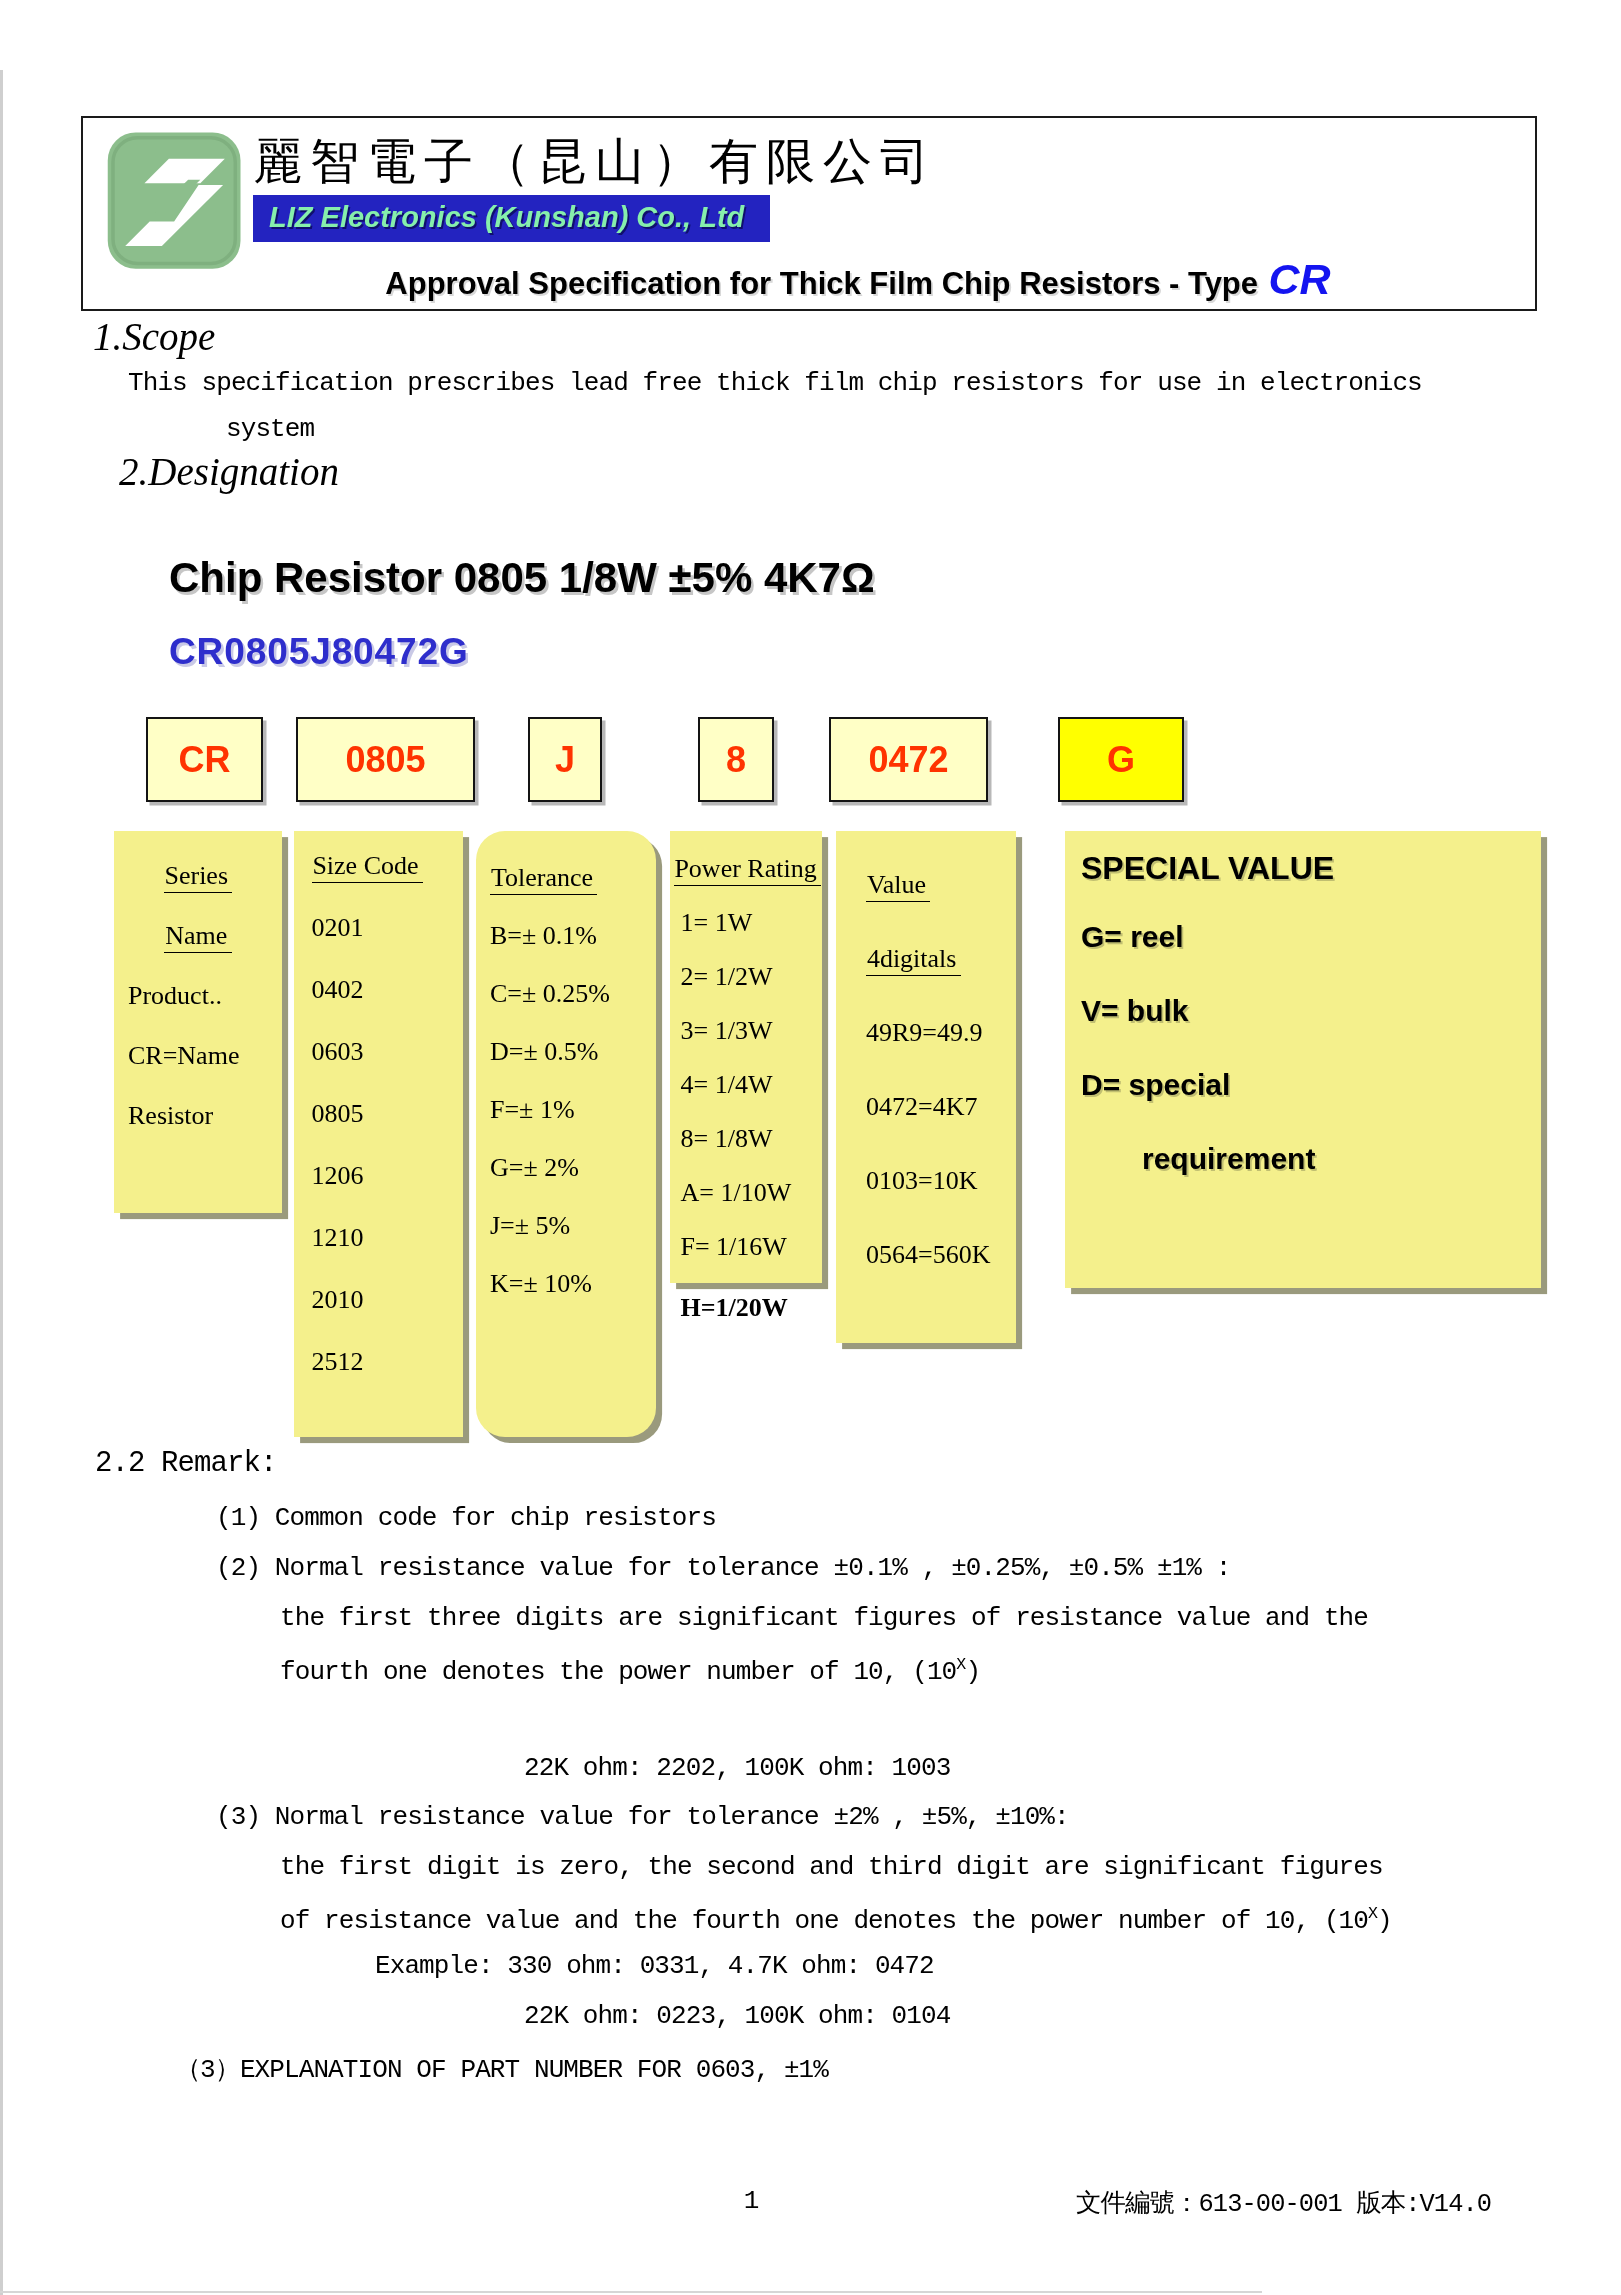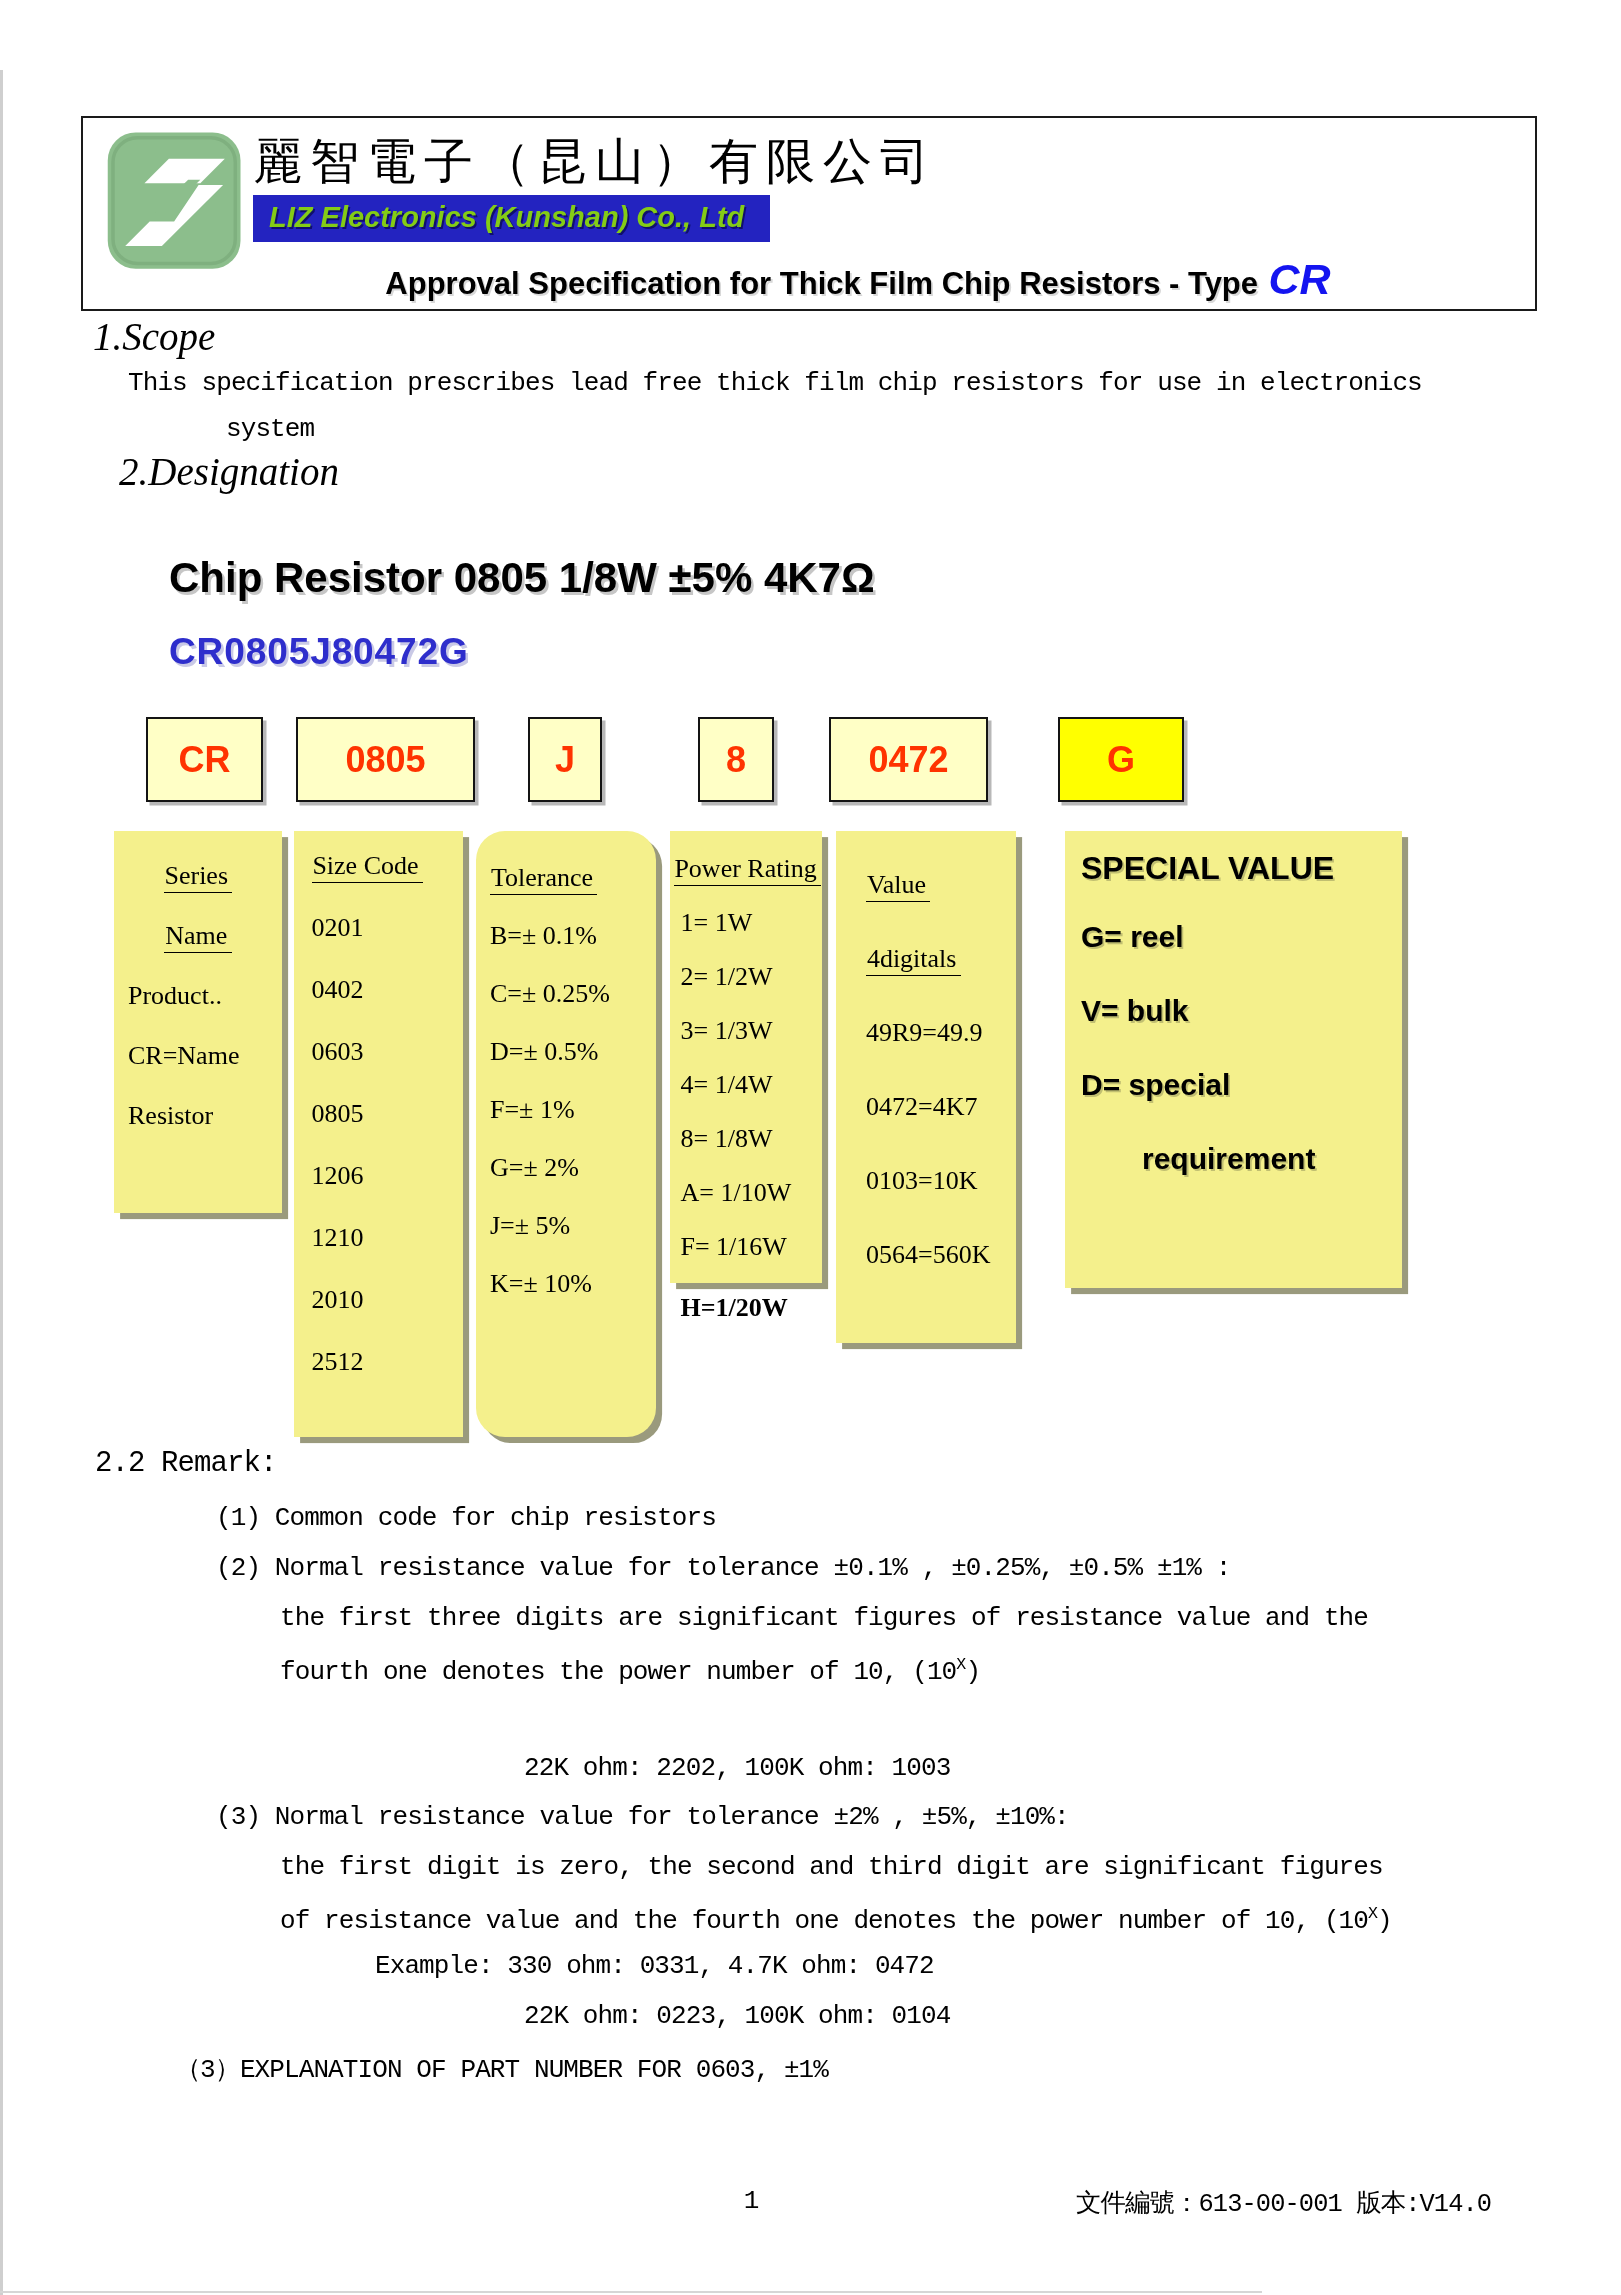--- a/index.html
+++ b/index.html
@@ -22,21 +22,21 @@
   }
   .logo{position:absolute;left:21px;top:10.5px;width:142px;height:145px;}
   .company-cn{
     position:absolute;left:170px;top:10.5px;
     font-size:49px;letter-spacing:8px;white-space:nowrap;
     font-family:"Liberation Serif", serif;
   }
   .company-banner{
     position:absolute;left:170px;top:77px;
     background:var(--banner-blue,#2323c0);
-    color:#84cc16;font-family:"Liberation Sans", sans-serif;
+    color:#86efac;font-family:"Liberation Sans", sans-serif;
     font-weight:bold;font-style:italic;
     font-size:29px;padding:6.1px 26px 8px 16px;white-space:nowrap;
     text-shadow:1.8px 1.8px 0 rgba(0,0,40,.55);
   }
   .doc-title{
     position:absolute;left:131px;bottom:5.3px;width:1288px;
     display:flex;align-items:baseline;justify-content:center;gap:10.5px;white-space:nowrap;
   }
   .doc-title .t-main{
     font-family:"Liberation Sans", sans-serif;font-weight:bold;font-size:31px;
@@ -105,21 +105,21 @@
   #col-size{left:294px;width:169px;height:606px;padding-top:20px;}
   #col-size .row{height:62px;padding-left:17.5px;}
   #col-tol{left:476px;width:180px;height:606px;padding-top:32px;border-radius:29px;}
   #col-tol .row{height:58px;padding-left:14px;}
   #col-power{left:670px;width:152px;height:452px;padding-top:23px;}
   #col-power .row{height:54px;padding-left:10.5px;}
   #col-power .row.hdr{padding-left:3.5px;}
   #col-power .row.bold{font-weight:bold;margin-top:7px;}
   #col-value{left:836px;width:180px;height:512px;padding-top:39px;}
   #col-value .row{height:74px;padding-left:30px;}
-  #col-special{left:1065px;width:337px;height:457px;padding:19px 0 0 16px;
+  #col-special{left:1065px;width:476px;height:457px;padding:19px 0 0 16px;
     font-family:"Liberation Sans", sans-serif;font-weight:bold;}
   #col-special .sv-head{font-size:32px;height:70px;text-shadow:1.8px 1.8px 0 rgba(130,130,80,.45);}
   #col-special .row{height:74px;font-size:30px;text-shadow:1.8px 1.8px 0 rgba(130,130,80,.45);}
   #col-special .row.indent{padding-left:61px;}
 
   
   .remark-heading{
     position:absolute;left:95px;top:1447px;
     font-family:"Liberation Mono", monospace;font-size:29px;white-space:nowrap;letter-spacing:-0.9px;
   }

